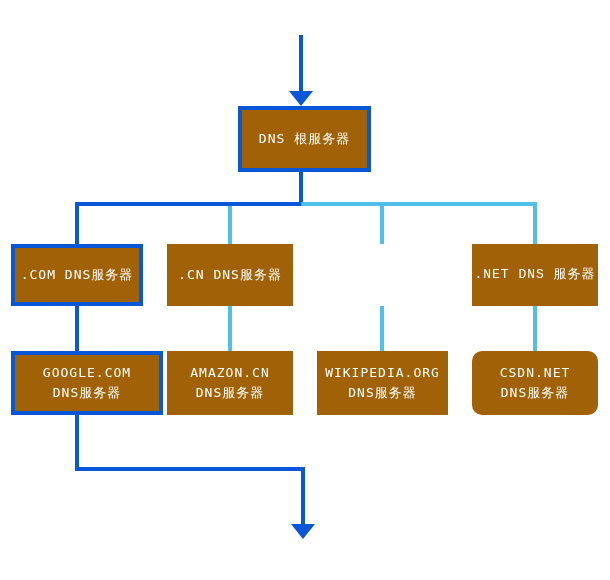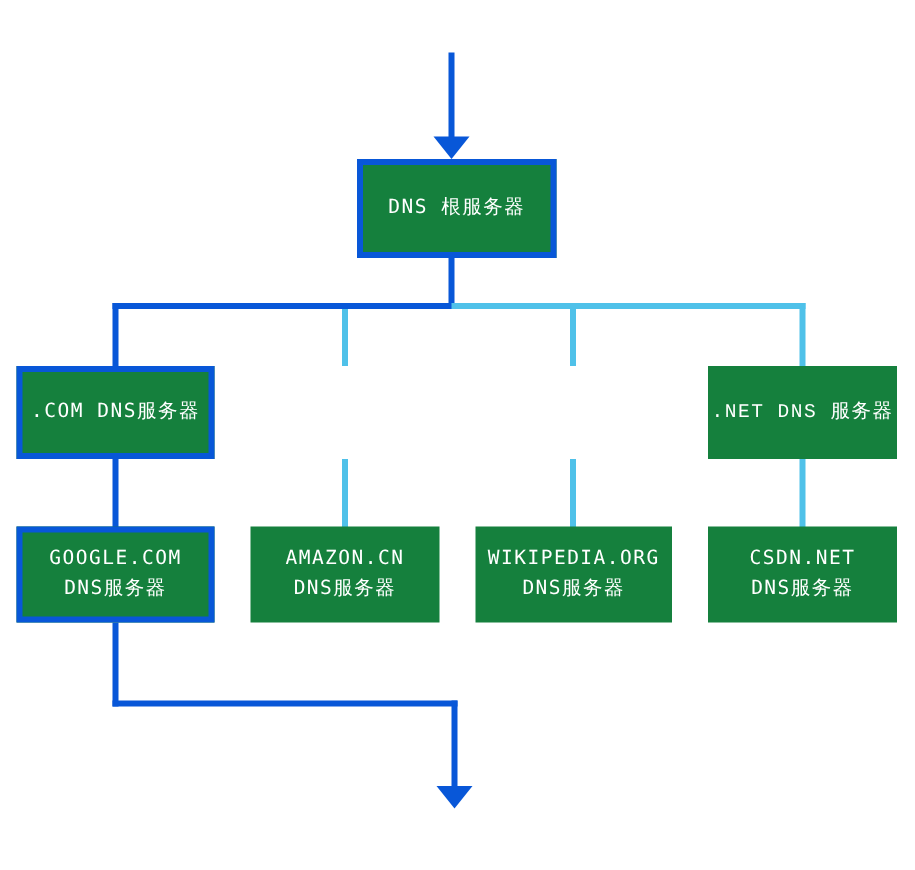--- a/index.html
+++ b/index.html
@@ -13,21 +13,21 @@
   }
   .line{position:absolute;z-index:1;}
   .dark{background:#0857d8;}
   .light{background:#4fc1e9;}
   .arrowhead{
     position:absolute;z-index:1;width:0;height:0;
     border-left:12px solid transparent;border-right:12px solid transparent;
     border-top:15px solid #0857d8;
   }
   .node{
-    position:absolute;z-index:2;box-sizing:border-box;background:#15803d;
+    position:absolute;z-index:2;box-sizing:border-box;background:#a16207;
     display:flex;flex-direction:column;align-items:center;justify-content:center;
     color:#ffffff;font-size:13px;letter-spacing:1px;line-height:20px;
     text-align:center;white-space:pre;
   }
   .hl{border:4px solid #0857d8;}
   
   #query-label{top:6px;}
   #top-arrow-line{left:299px;top:35px;width:4px;height:57px;}
   #top-arrow-head{left:289px;top:91px;}
   #root-node{left:238px;top:106px;width:133px;height:66px;}
@@ -39,24 +39,24 @@
   #drop-org{left:380px;top:206px;width:4px;height:38px;}
   #drop-net{left:533px;top:202px;width:4px;height:42px;}
   #tld-com{left:11px;top:244px;width:132px;height:62px;}
   #tld-cn{left:167px;top:244px;width:126px;height:62px;}
   #tld-org{left:317px;top:244px;width:131px;height:62px;}
   #tld-net{left:472px;top:244px;width:126px;height:62px;font-family:Liberation Mono, monospace;}
   #mid-com{left:75px;top:306px;width:4px;height:46px;}
   #mid-cn{left:228px;top:306px;width:4px;height:46px;}
   #mid-org{left:380px;top:306px;width:4px;height:46px;}
   #mid-net{left:533px;top:306px;width:4px;height:46px;}
-  #auth-google{left:11px;top:351px;width:132px;height:64px;}
+  #auth-google{left:11px;top:351px;width:152px;height:64px;}
   #auth-amazon{left:167px;top:351px;width:126px;height:64px;}
   #auth-wikipedia{left:317px;top:351px;width:131px;height:64px;}
-  #auth-csdn{left:472px;top:351px;width:126px;height:64px;}
+  #auth-csdn{left:472px;top:351px;width:126px;height:64px;border-radius:10px;}
   #out-drop1{left:75px;top:415px;width:4px;height:56px;}
   #out-horiz{left:75px;top:467px;width:230px;height:4px;}
   #out-drop2{left:301px;top:467px;width:4px;height:58px;}
   #bottom-arrow-head{left:291px;top:524px;}
   #result-label{top:543px;}
 </style>
 </head>
 <body>
 
 <div class="canvas">
@@ -72,20 +72,23 @@
   <div class="line dark" id="root-drop"></div>
   <div class="line dark" id="branch-dark"></div>
   <div class="line light" id="branch-light"></div>
   <div class="line dark" id="drop-com"></div>
   <div class="line light" id="drop-cn"></div>
   <div class="line light" id="drop-org"></div>
   <div class="line light" id="drop-net"></div>
 
   <div class="node hl" id="tld-com">
     <span>.COM DNS服务器</span>
+  </div>
+  <div class="node" id="tld-cn">
+    <span>.CN DNS服务器</span>
   </div>
   <div class="node" id="tld-net">
     <span>.NET DNS 服务器</span>
   </div>
 
   <div class="line dark" id="mid-com"></div>
   <div class="line light" id="mid-cn"></div>
   <div class="line light" id="mid-org"></div>
   <div class="line light" id="mid-net"></div>
 

